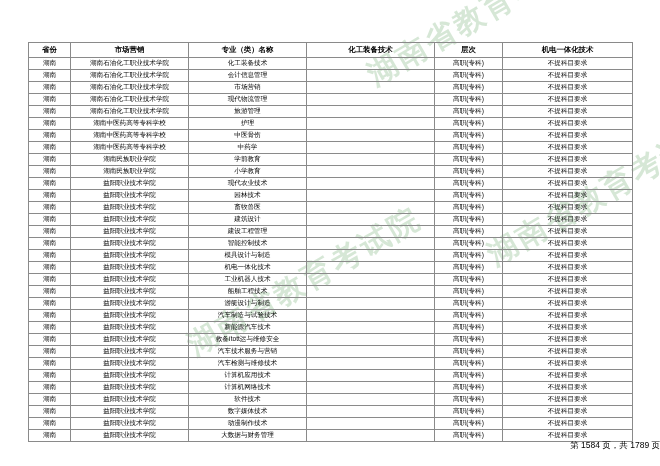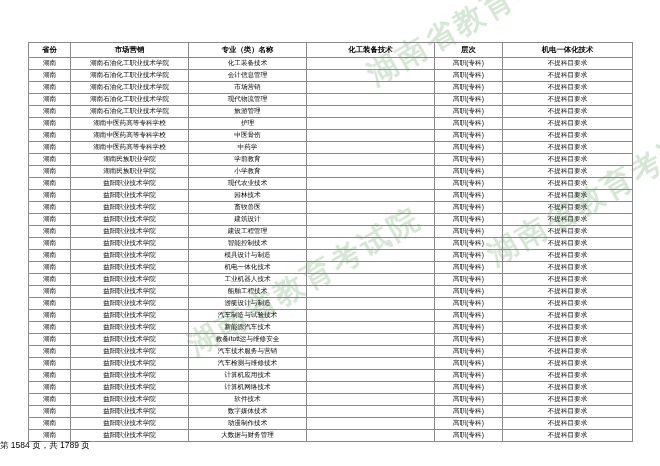--- a/index.html
+++ b/index.html
@@ -79,21 +79,21 @@
   }
   .wm1 { left: 360px; top: 60px; }
   .wm2 { left: 180px; top: 330px; }
   .wm3 { left: 480px; top: 240px; font-size: 26px; }
 
   .footer {
     position: absolute;
     left: 0;
     bottom: 14px;
     width: 660px;
-    text-align: left;
+    text-align: right;
     font-size: 8.5px;
     color: #000;
     font-family: "Liberation Sans", sans-serif;
     z-index: 3;
   }
 </style>
 </head>
 <body>
 
 <div class="page">

